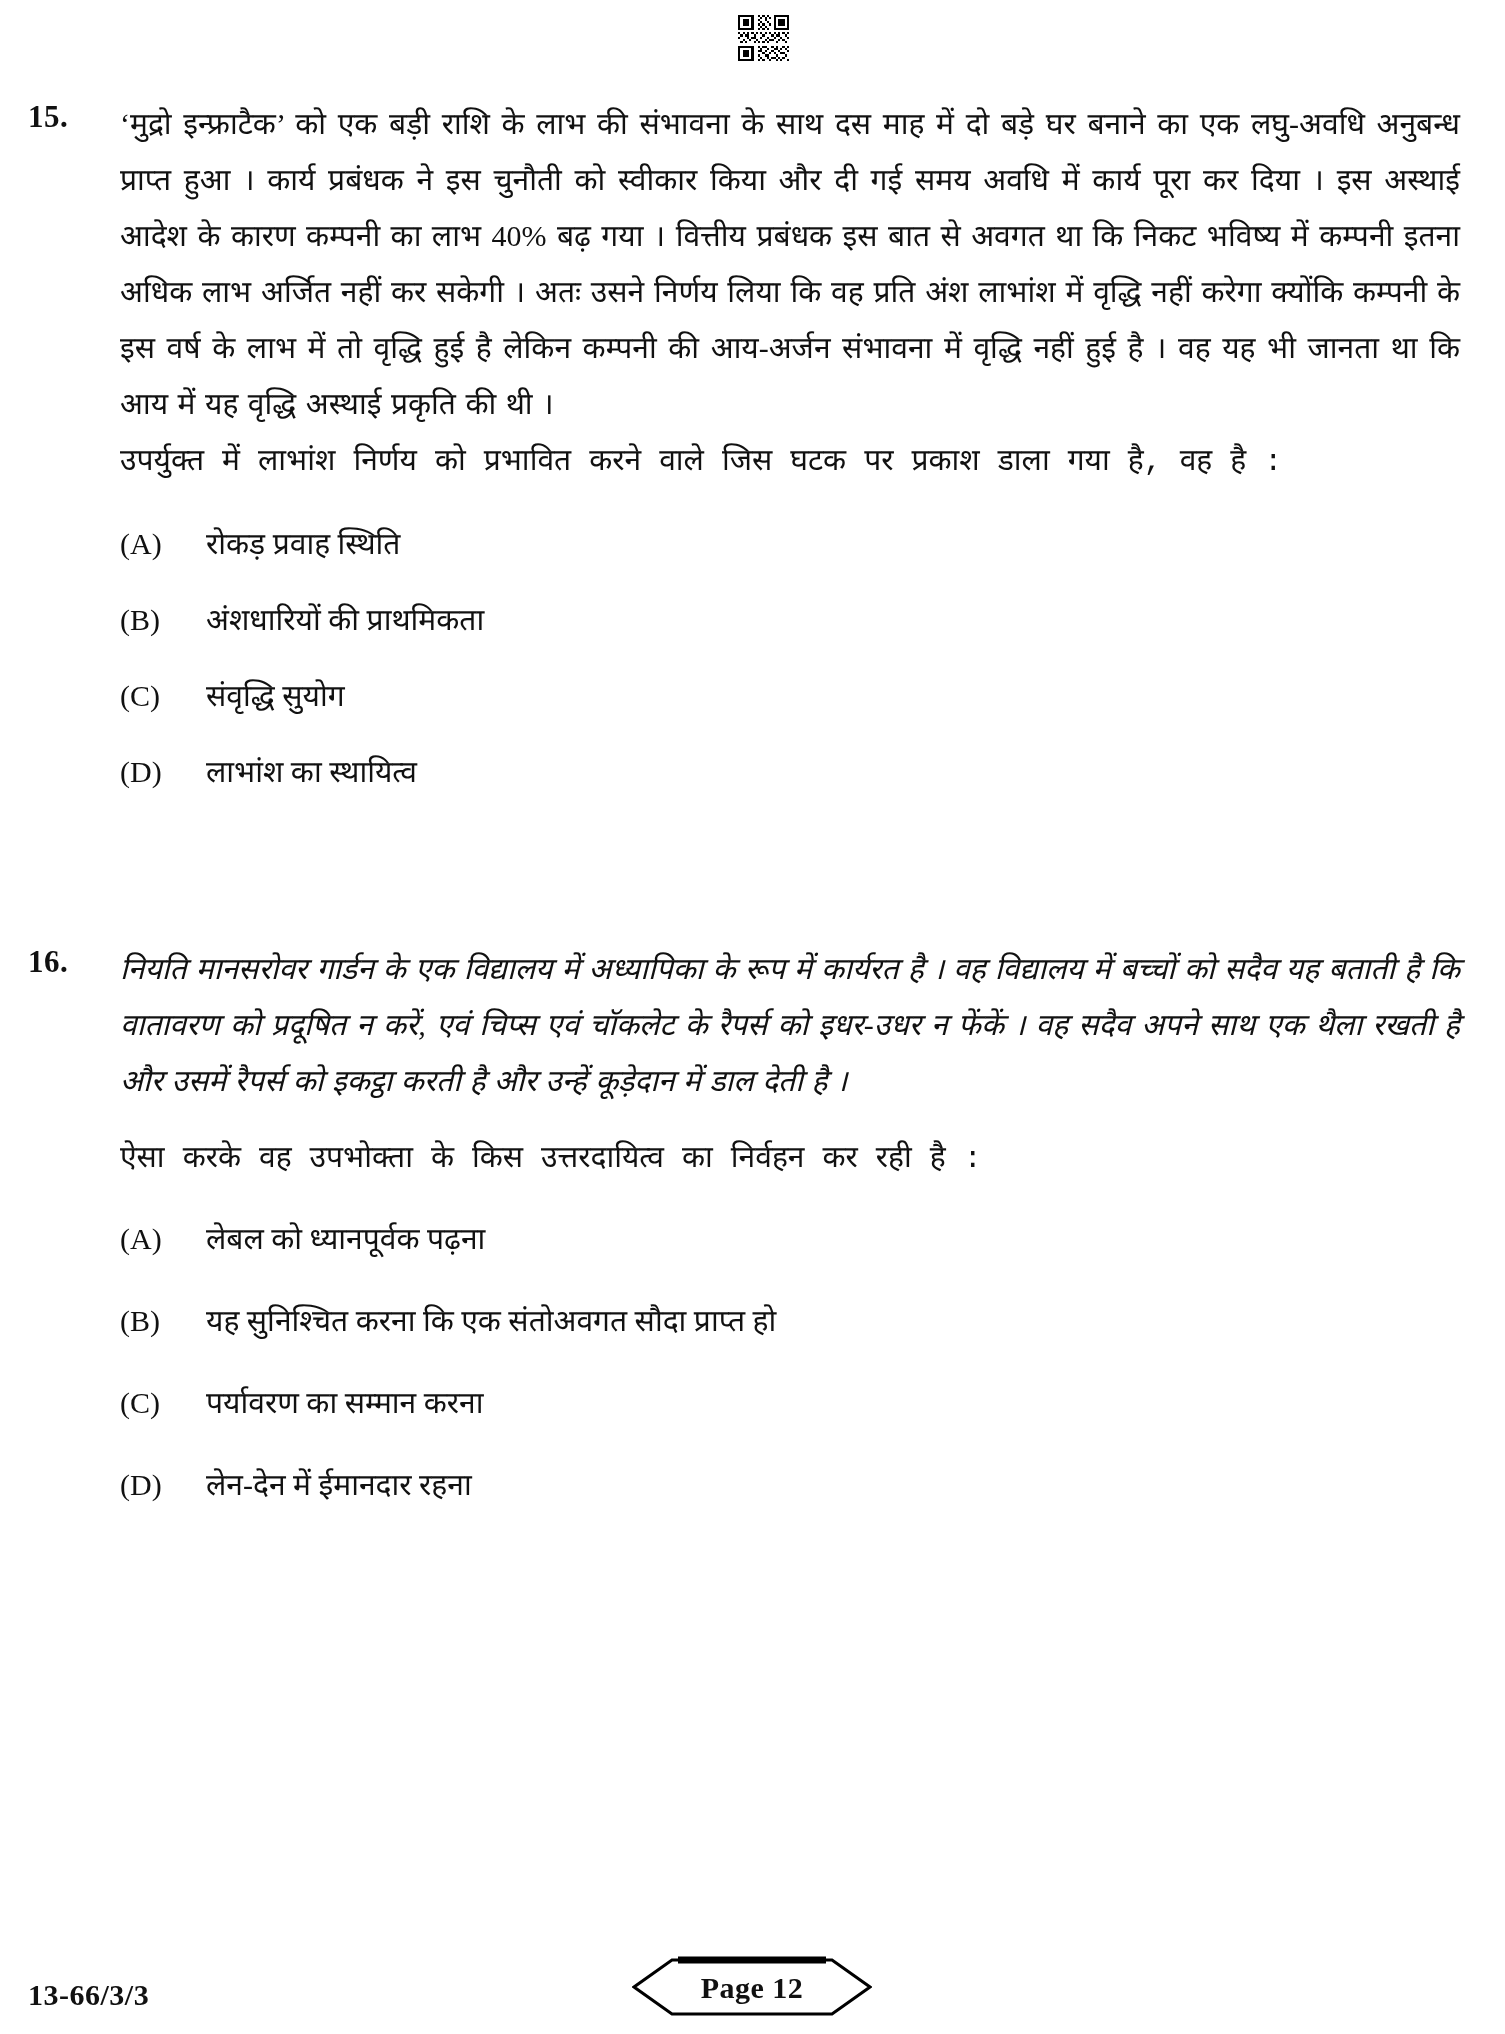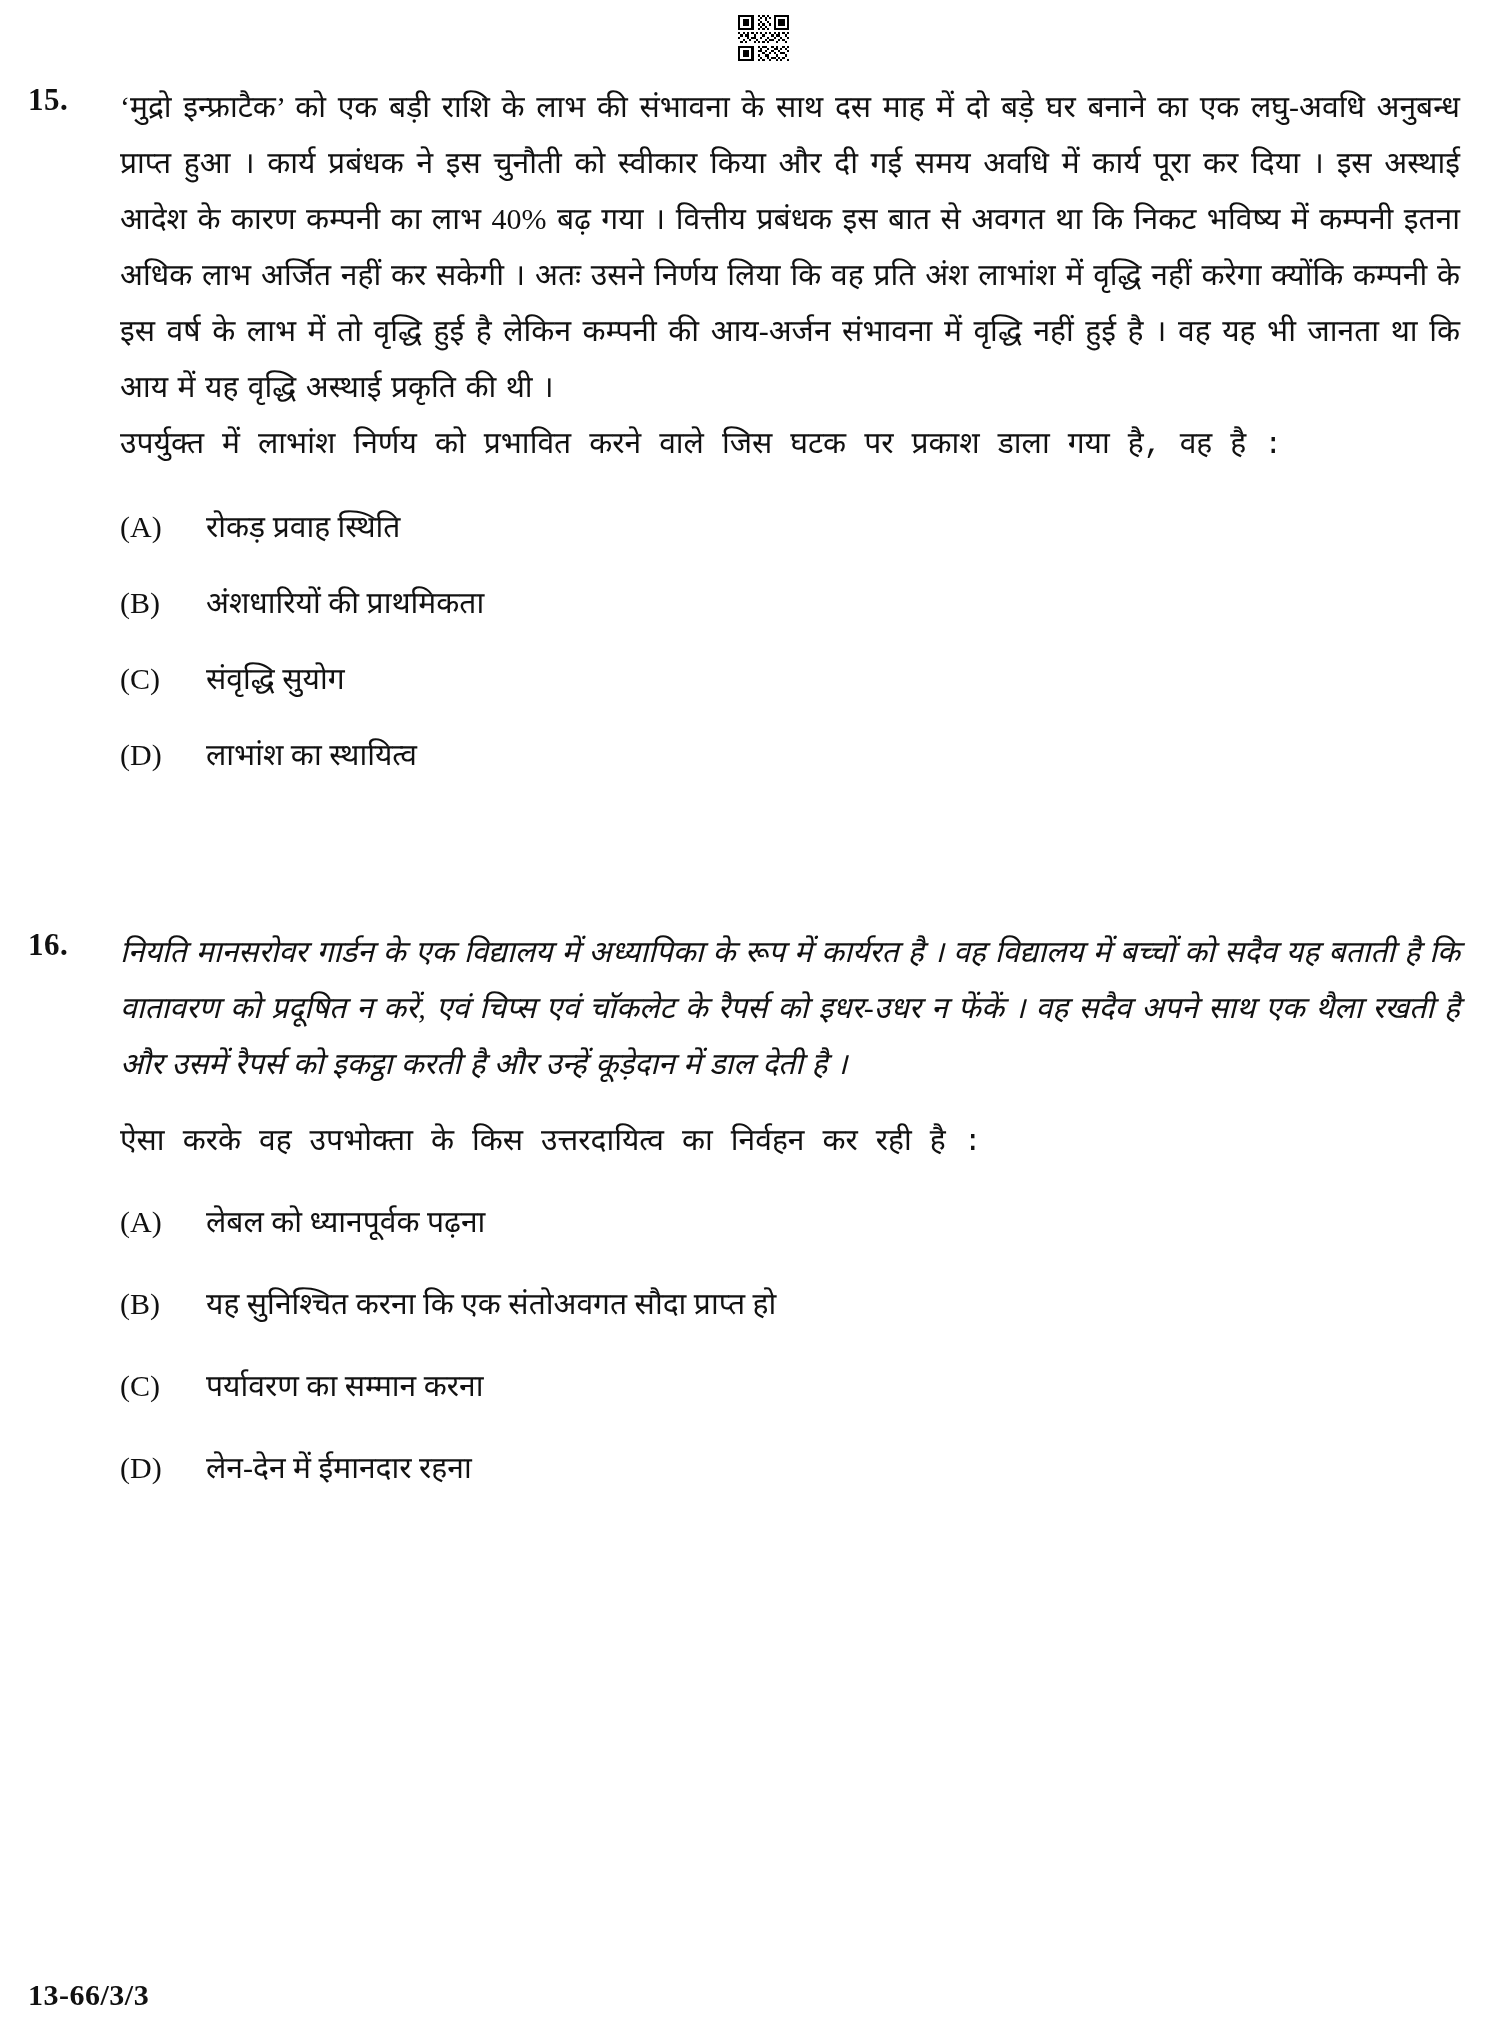--- a/index.html
+++ b/index.html
@@ -30,21 +30,21 @@
     top: 8px;
     left: 736px;
     width: 64px;
     height: 64px;
   }
   .qr-wrap svg { display: block; }
 
   
   .content {
     position: absolute;
-    top: 79px;
+    top: 96px;
     left: 0px;
     width: 1505px;
   }
 
   .question {
     display: flex;
     align-items: flex-start;
     width: 1505px;
     box-sizing: border-box;
     padding-left: 28px;
@@ -343,15 +343,24 @@
             <span class="opt-text">लेन-देन में ईमानदार रहना</span>
           </div>
         </div>
       </div>
     </div>
 
   </div>
 
   <div class="footer">
     <div class="paper-code">13-66/3/3</div>
+    <div class="page-badge">
+      <div class="hex">
+        <svg width="240" height="62" viewBox="0 0 240 62">
+          <polygon points="40,4 200,4 238,31 200,58 40,58 2,31" fill="none" stroke="#000000" stroke-width="3"></polygon>
+          <line x1="46" y1="4" x2="194" y2="4" stroke="#000000" stroke-width="7"></line>
+        </svg>
+      </div>
+      <div class="page-label">Page 12</div>
+    </div>
   </div>
 
 </div>
 
 </body></html>

